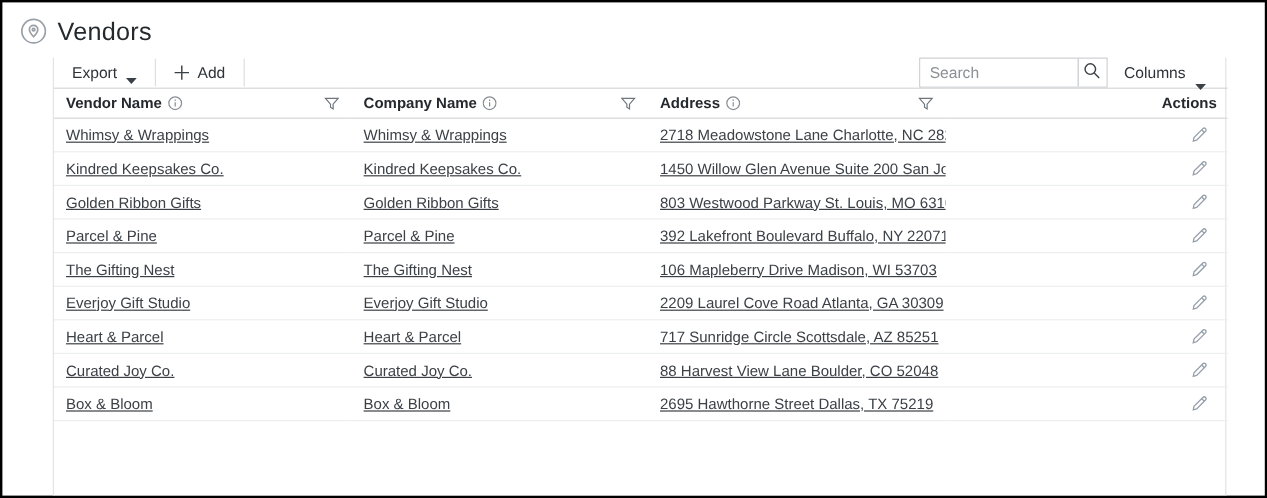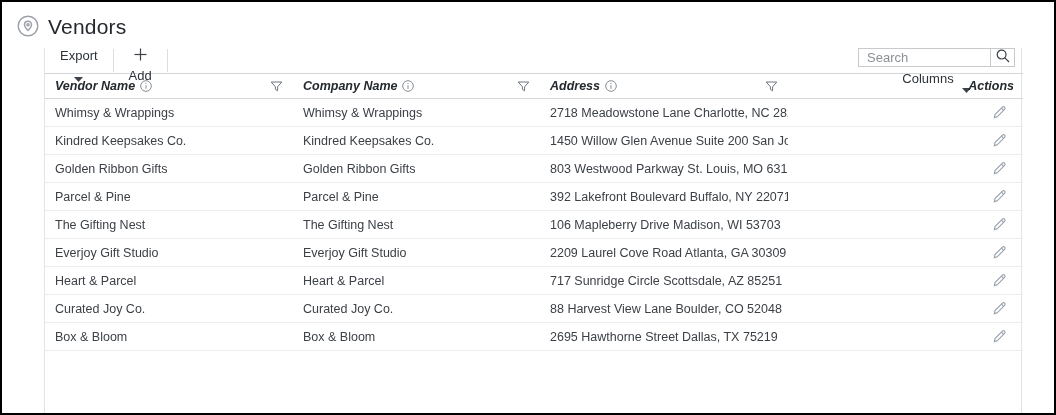--- a/index.html
+++ b/index.html
@@ -30,29 +30,28 @@
     background: #ffffff;
   }
   
   .toolbar {
     height: 25px; display: flex; align-items: stretch;
   }
   .tb-btn {
     display: flex; align-items: center; gap: 7px;
     padding: 0 15px; background: transparent; border: none;
     font-family: inherit; font-size: 13px; color: #2d3339;
-    cursor: pointer; white-space: nowrap; flex-direction: column;
+    cursor: pointer; white-space: nowrap;
   }
   .tb-divider { width: 1px; background: #dcdedf; margin: 1px 0; }
   .caret-down { width: 9px; height: 5px; display: inline-block; }
   .plus-icon { width: 13px; height: 13px; display: inline-block; }
   .toolbar-right {
     margin-left: auto; display: flex; align-items: center; gap: 4px;
     padding-right: 6px;
-    flex-direction: column;
   }
   .search-box {
     display: flex; align-items: stretch;
     width: 157px; height: 25px;
     border: 1px solid #c7c9cc; background: #fff;
   }
   .search-input {
     flex: 1; min-width: 0; border: none; outline: none;
     padding: 0 8px; font-family: inherit; font-size: 13px; color: #33383d;
   }
@@ -70,34 +69,34 @@
   
   table { width: 100%; border-collapse: collapse; table-layout: fixed; }
   col.c1 { width: 248px; } col.c2 { width: 247px; }
   col.c3 { width: 248px; } col.c4 { width: 235px; }
   thead th {
     height: 25px;
     border-top: 1px solid #d4d6d8;
     border-bottom: 1px solid #d4d6d8;
     padding: 0 10px;
     font-size: 12.5px; font-weight: 700; color: #24292e;
-    text-align: left; vertical-align: middle; font-style: italic;
+    text-align: left; vertical-align: middle;
   }
   .th-flex { display: flex; align-items: center; justify-content: space-between; }
   .th-label-group { display: flex; align-items: center; gap: 5px; }
   .info-icon { width: 12px; height: 12px; display: inline-flex; margin-top: -1px; }
   .filter-icon { width: 13px; height: 13px; display: inline-flex; cursor: pointer; }
   th.actions-col { text-align: right; padding-right: 9px; }
   tbody td {
     height: 28px;
     border-bottom: 1px solid #ebedee;
     padding: 0 10px;
     font-size: 12.5px; color: #3c4147;
     vertical-align: middle;
-    white-space: nowrap; overflow: hidden;
+    white-space: nowrap; overflow: hidden; text-decoration: underline;
   }
   td.actions-cell { text-align: right; padding-right: 16px; }
   .edit-btn {
     background: transparent; border: none; padding: 0; cursor: pointer;
     display: inline-flex; align-items: center; vertical-align: middle;
   }
   .pencil-icon { width: 15px; height: 15px; display: inline-flex; }
 </style>
 </head>
 <body>

